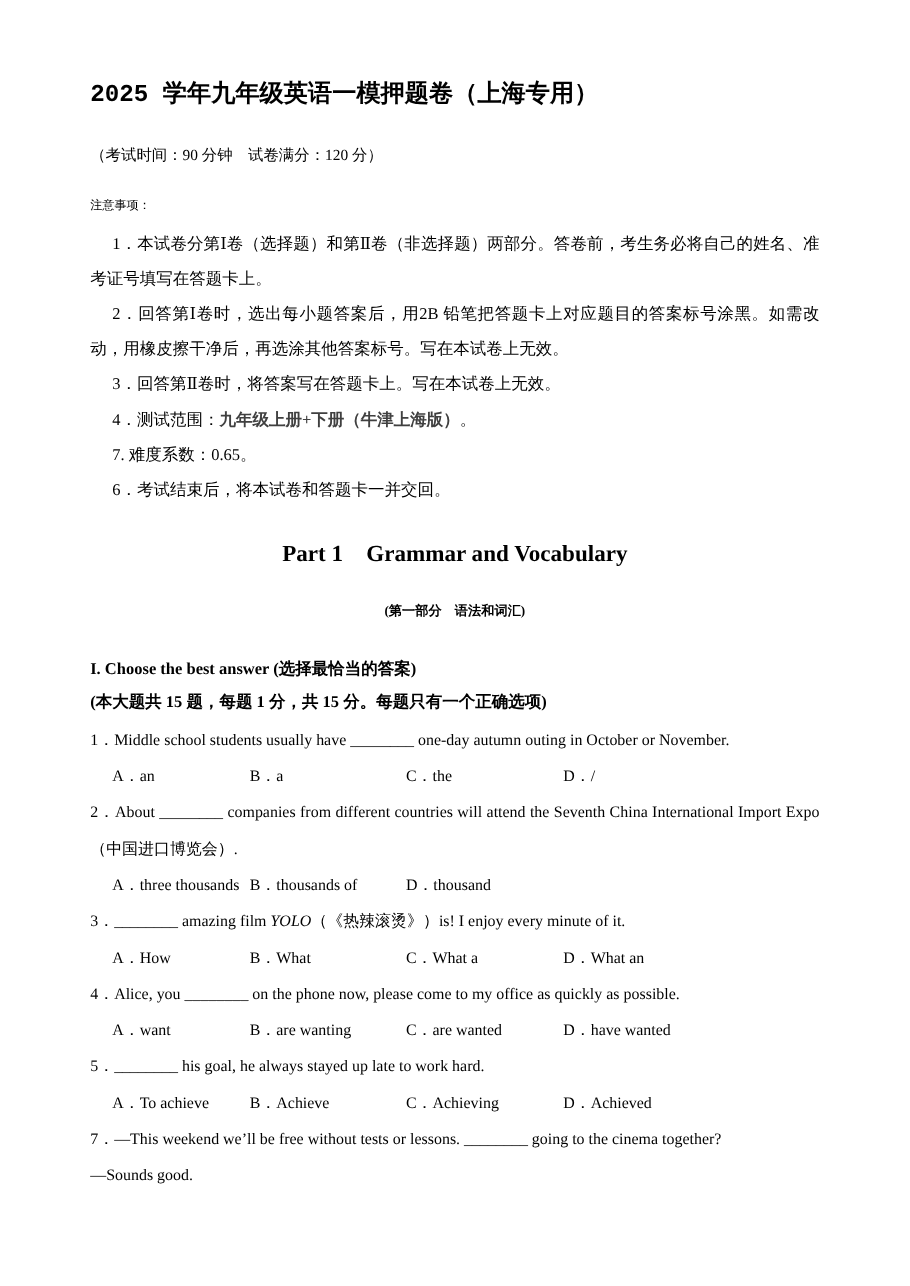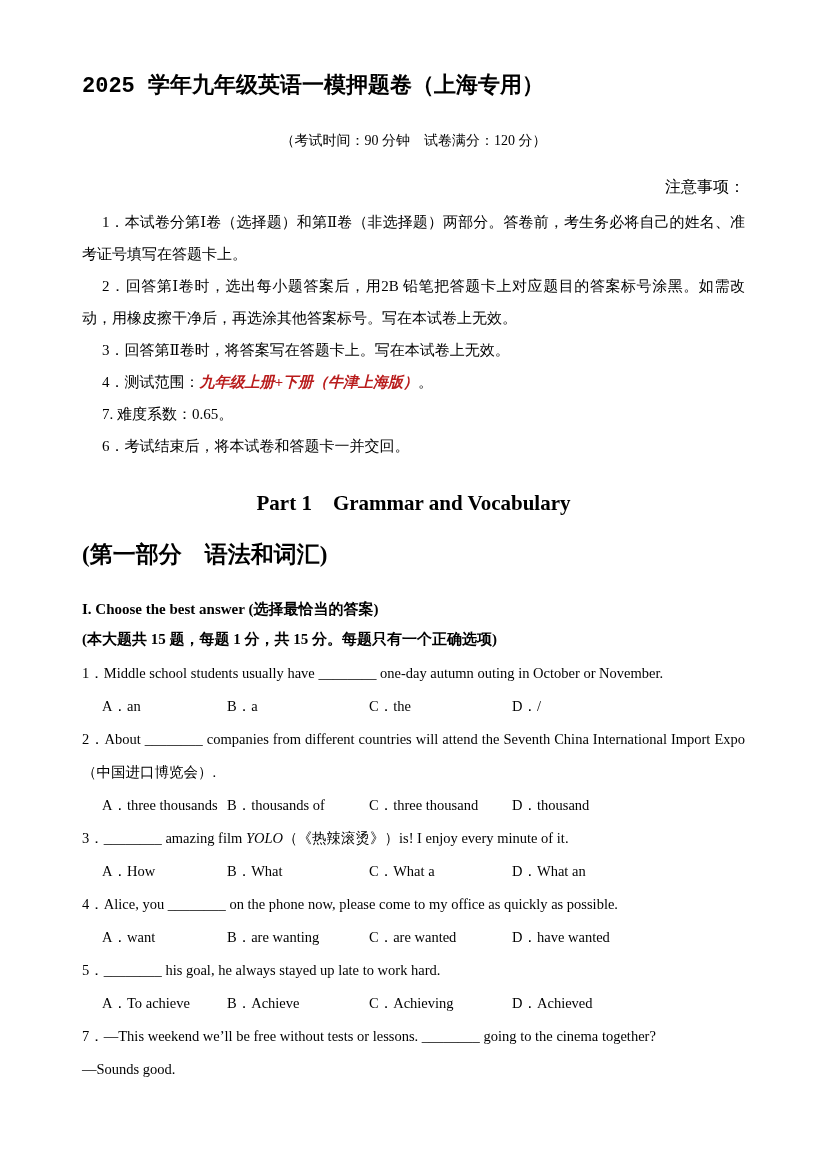--- a/index.html
+++ b/index.html
@@ -3,26 +3,26 @@
 <meta charset="utf-8">
 <style>
   html,body{margin:0;padding:0;background:#ffffff;}
   body{
     width:827px;min-height:1169px;box-sizing:border-box;
     padding:70px 82px 40px 82px;
     font-family:"Liberation Serif","DejaVu Serif",serif;
     color:#000;
   }
   .page-title{font-size:22px;font-weight:bold;text-align:left;margin:0 0 32px 0;font-family:Liberation Mono, monospace;}
-  .subtitle{font-size:14px;text-align:center;margin:0 0 22px 0;}
-  .notice-head{font-size:16px;margin:0 0 4px 0;line-height:30px;text-align:right;}
+  .subtitle{font-size:14px;margin:0 0 22px 0;}
+  .notice-head{font-size:11px;margin:0 0 4px 0;line-height:30px;}
   .notice{font-size:15px;line-height:32px;margin:0;text-indent:20px;text-align:justify;}
   .notice .hl{font-weight:bold;}
   .part-en{font-size:21px;font-weight:bold;text-align:center;margin:26px 0 0 0;line-height:30px;}
-  .part-zh{font-size:23px;font-weight:bold;margin:22px 0 0 0;line-height:30px;}
+  .part-zh{font-size:12px;font-weight:bold;text-align:center;margin:22px 0 0 0;line-height:30px;}
   .sec-title{font-size:15px;font-weight:bold;margin:24px 0 0 0;line-height:30px;}
   .sec-sub{font-size:15px;font-weight:bold;margin:0;line-height:30px;}
   .qarea{margin-top:3px;}
   .stem{font-size:14.5px;line-height:33px;margin:0;text-align:justify;}
   .options{
     display:grid;grid-template-columns:125px 142px 143px auto;
     padding-left:20px;font-size:14.5px;line-height:33px;
   }
   .opt{white-space:nowrap;}
 </style>
@@ -31,21 +31,21 @@
 
 <h1 class="page-title">2025 学年九年级英语一模押题卷（上海专用）</h1>
 
 <p class="subtitle">（考试时间：90 分钟　试卷满分：120 分）</p>
 
 <p class="notice-head">注意事项：</p>
 
 <p class="notice">1．本试卷分第Ⅰ卷（选择题）和第Ⅱ卷（非选择题）两部分。答卷前，考生务必将自己的姓名、准考证号填写在答题卡上。</p>
 <p class="notice">2．回答第Ⅰ卷时，选出每小题答案后，用2B 铅笔把答题卡上对应题目的答案标号涂黑。如需改动，用橡皮擦干净后，再选涂其他答案标号。写在本试卷上无效。</p>
 <p class="notice">3．回答第Ⅱ卷时，将答案写在答题卡上。写在本试卷上无效。</p>
-<p class="notice"><span>4．测试范围：</span><span class="hl blue-text" style="color: #b91c1c; font-style: italic;">九年级上册+下册（牛津上海版）</span><span>。</span></p>
+<p class="notice"><span>4．测试范围：</span><span class="hl blue-text" style="color: #404040;">九年级上册+下册（牛津上海版）</span><span>。</span></p>
 <p class="notice">7. 难度系数：0.65。</p>
 <p class="notice">6．考试结束后，将本试卷和答题卡一并交回。</p>
 
 <h2 class="part-en">Part 1　Grammar and Vocabulary</h2>
 <h2 class="part-zh">(第一部分　语法和词汇)</h2>
 
 <p class="sec-title">I. Choose the best answer (选择最恰当的答案)</p>
 <p class="sec-sub">(本大题共 15 题，每题 1 分，共 15 分。每题只有一个正确选项)</p>
 
 <div class="qarea">
@@ -58,21 +58,20 @@
       <span class="opt">C．the</span>
       <span class="opt">D．/</span>
     </div>
   </div>
 
   <div class="question">
     <p class="stem">2．About ________ companies from different countries will attend the Seventh China International Import Expo （中国进口博览会）.</p>
     <div class="options">
       <span class="opt">A．three thousands</span>
       <span class="opt">B．thousands of</span>
-      <span class="opt">C．three thousand</span>
       <span class="opt">D．thousand</span>
     </div>
   </div>
 
   <div class="question">
     <p class="stem"><span>3．________ amazing film </span><i>YOLO</i><span>（《热辣滚烫》）is! I enjoy every minute of it.</span></p>
     <div class="options">
       <span class="opt">A．How</span>
       <span class="opt">B．What</span>
       <span class="opt">C．What a</span>

